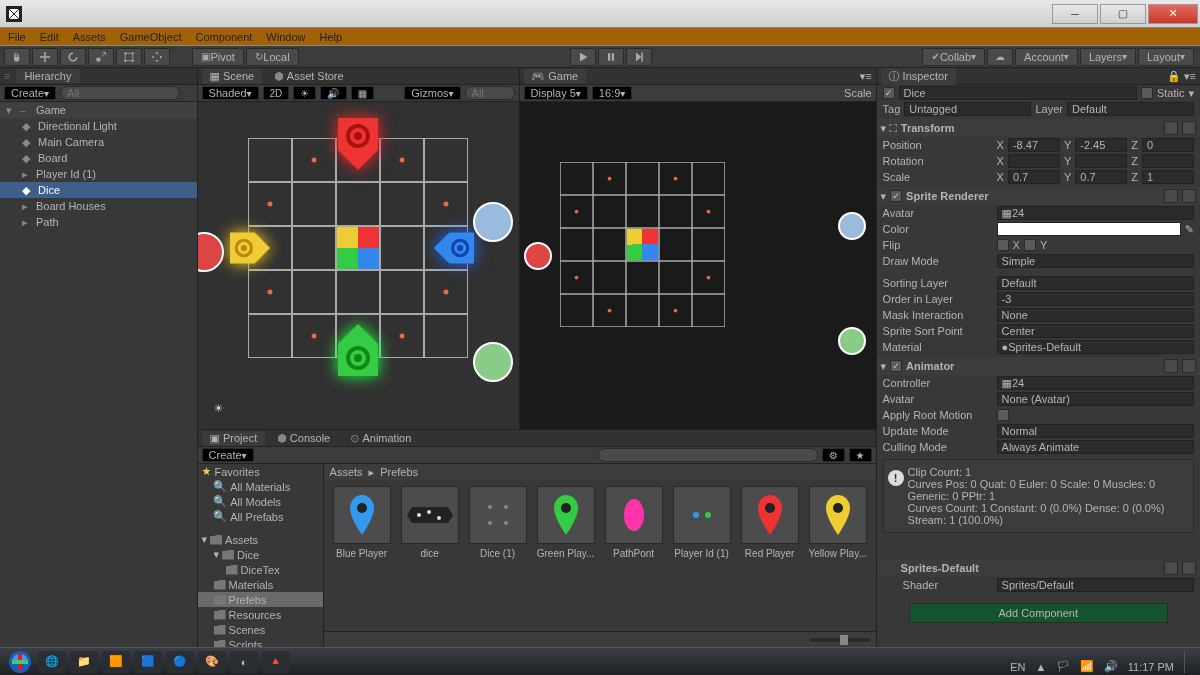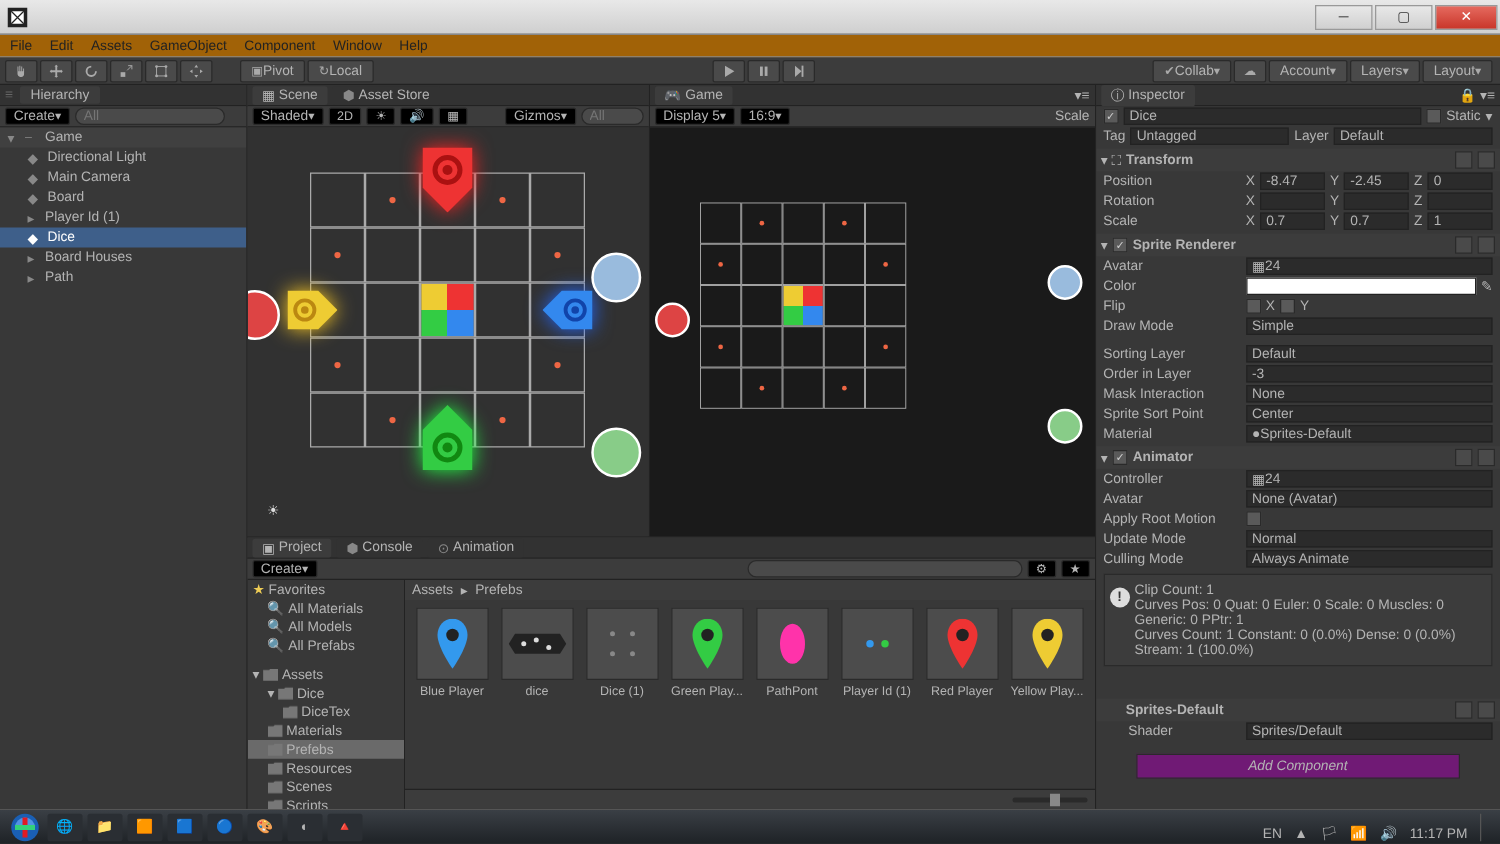--- a/index.html
+++ b/index.html
@@ -84,21 +84,21 @@
 .insp-row { display:flex; align-items:center; height:16px; padding:0 6px; gap:4px;}
 .insp-row .label { width:110px; color:#b4b4b4; }
 .insp-row .field { background:#2b2b2b; border:1px solid #222; height:14px; flex:1; padding:0 4px; color:#b4b4b4; display:flex; align-items:center;}
 .insp-row .fieldsm { width:52px; }
 .comp-head { height:18px; background:#3c3c3c; display:flex; align-items:center; padding:0 4px; gap:4px; margin-top:2px;}
 .comp-head .title { font-weight:bold; flex:1;}
 .comp-head .gbtn { width:14px; height:14px; background:#4a4a4a; border:1px solid #2a2a2a;}
 .chk { width:12px; height:12px; background:#5a5a5a; border:1px solid #2a2a2a; display:flex; align-items:center; justify-content:center; color:#ccc; font-size:9px;}
 .infobox { background:#3c3c3c; margin:4px 6px; padding:6px 24px; font-size:9px; color:#aaa; border:1px solid #2a2a2a; position:relative;}
 .infobox .iico { position:absolute; left:4px; top:10px; width:16px; height:16px; border-radius:50%; background:#ddd; color:#333; display:flex; align-items:center; justify-content:center; font-weight:bold;}
-.addcomp { margin:10px 32px; height:20px; background:#701a75; border:1px solid #2a2a2a; display:flex; align-items:center; justify-content:center;font-style:italic;}
+.addcomp { margin:10px 32px; height:20px; background:#14532d; border:1px solid #2a2a2a; display:flex; align-items:center; justify-content:center;}
 
 
 .taskbar { position:fixed; bottom:0; left:0; right:0; height:28px; background:linear-gradient(#3a3f45,#1e2226); display:flex; align-items:center; justify-content:space-between; padding:0 6px; border-top:1px solid #555;}
 .taskbar .apps { display:flex; gap:4px; align-items:center;}
 .taskbar .appico { width:28px; height:22px; display:flex; align-items:center; justify-content:center; border-radius:2px;}
 .taskbar .tray { display:flex; gap:10px; align-items:flex-end; font-size:11px; color:#eee;}
 
 
 .grid5 { width:220px; height:220px; display:grid; grid-template-columns:repeat(5,1fr); grid-template-rows:repeat(5,1fr); }
 .grid5 .c { border:1px solid #aaa; position:relative;}

